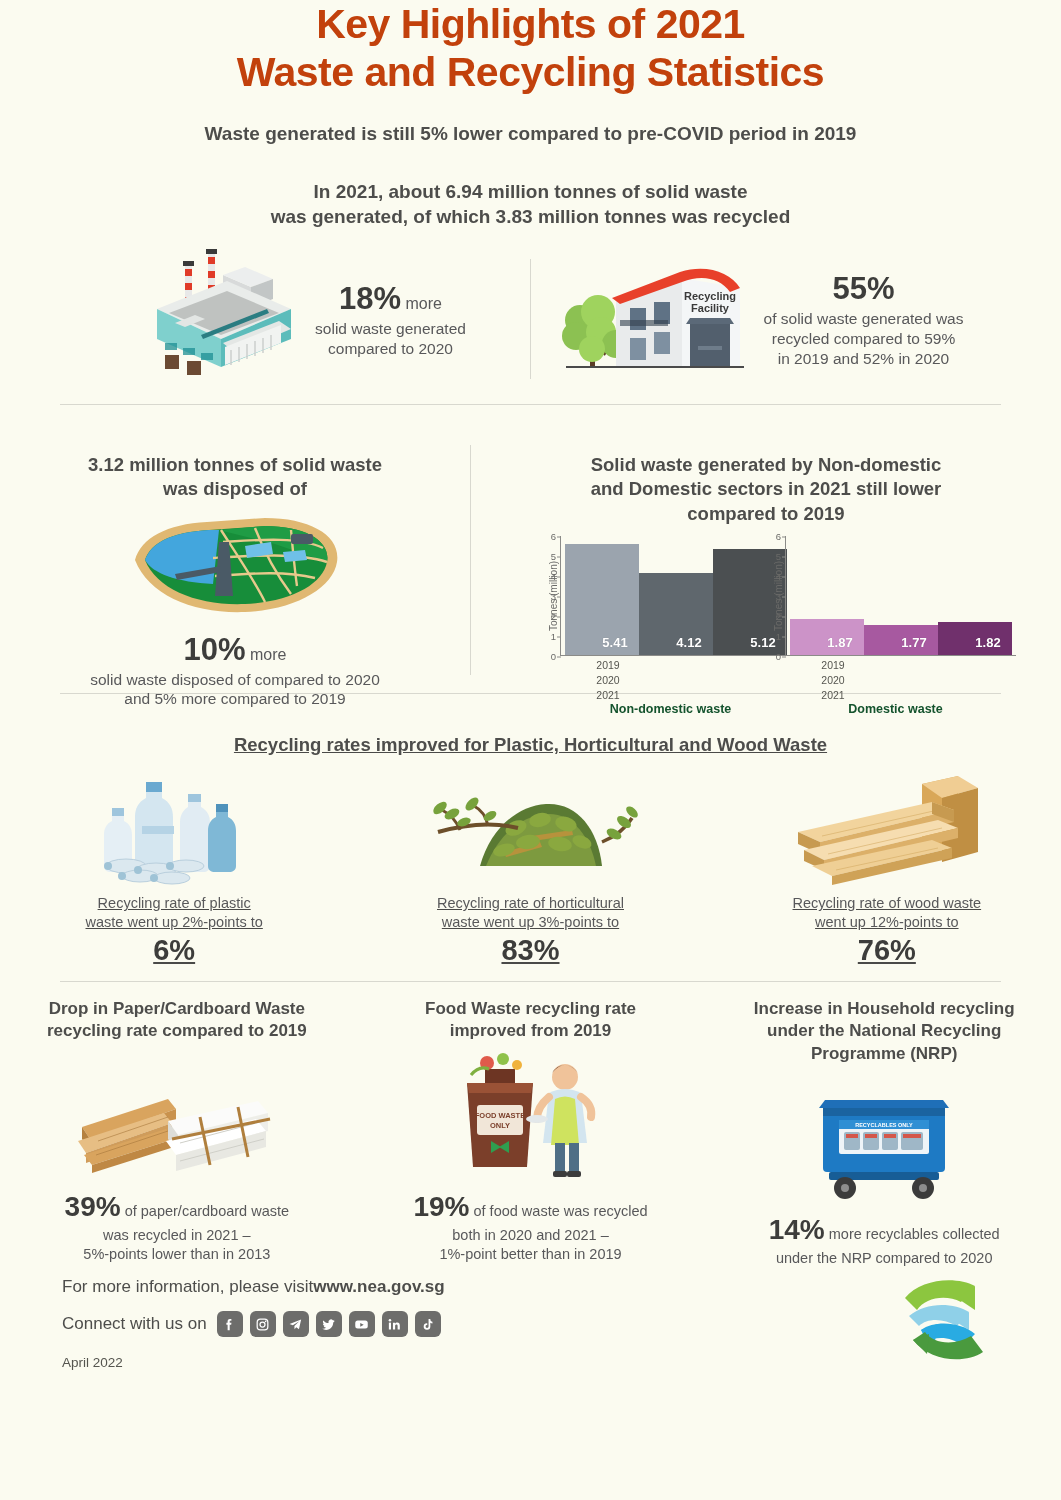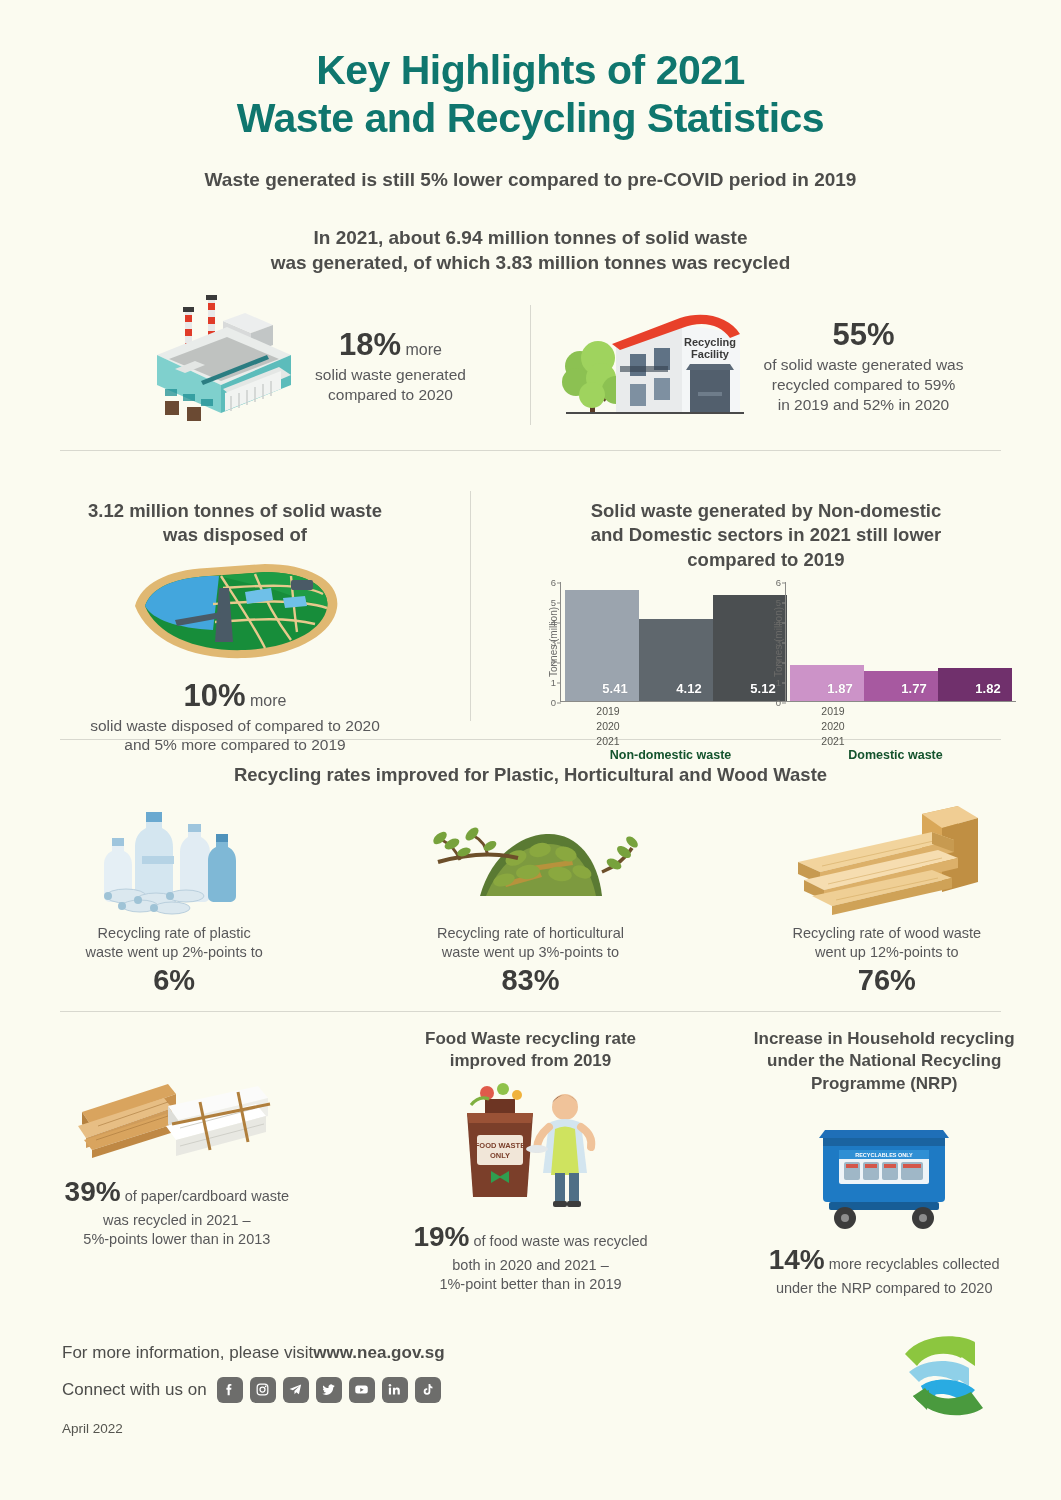--- a/index.html
+++ b/index.html
@@ -9,26 +9,25 @@
     font-family:"Liberation Sans","DejaVu Sans",sans-serif;
     color:#4a4a48;
     position:relative;
     overflow:hidden;
   }
   .page{width:1061px;height:1500px;position:relative;}
 
   
   .title{
     text-align:center;
-    color:#0f766e;
+    color:#c2410c;
     font-size:41px;
     font-weight:bold;
     line-height:1.18;
     letter-spacing:-0.5px;
-    padding-top:46px;
   }
   .title .l2{display:block;}
   .subtitle{
     text-align:center;
     font-size:19px;
     font-weight:bold;
     color:#4d4d4b;
     margin-top:26px;
   }
 
@@ -98,40 +97,40 @@
   }
   .bar .v{
     color:#fff;font-size:13px;font-weight:bold;padding-bottom:5px;
     text-shadow:0 0 1px rgba(0,0,0,.25);
   }
   .xrow{display:flex;justify-content:space-around;padding:0 4px;margin-left:34px;flex-direction:column;}
   .xrow span{width:48px;text-align:center;font-size:10.5px;color:#55554f;padding-top:3px;}
   .chart-cap{text-align:center;font-size:12.5px;font-weight:bold;color:#14532d;margin-top:1px;margin-left:34px;}
 
   
-  .sec3{margin-top:24px;}
+  .sec3{margin-top:40px;text-decoration:underline;}
   .sec3 .h3{
     text-align:center;font-size:18.5px;font-weight:bold;color:#4d4d4b;
   }
   .three{display:flex;margin-top:10px;gap:8px;}
   .three .cell{flex:1;display:flex;flex-direction:column;align-items:center;}
   .art{height:120px;display:flex;align-items:flex-end;justify-content:center;}
   .cap{text-align:center;font-size:14.5px;line-height:1.3;color:#58585a;margin-top:8px;}
   .pct{font-size:29px;font-weight:bold;color:#3d3d3b;margin-top:2px;}
 
   
   .sec4{display:flex;margin-top:16px;}
   .sec4 .cell{flex:1;display:flex;flex-direction:column;align-items:center;padding:0 14px;box-sizing:border-box;}
   .h4{text-align:center;font-size:17px;font-weight:bold;color:#4d4d4b;line-height:1.33;}
   .art4{height:130px;display:flex;align-items:flex-end;justify-content:center;margin-top:6px;}
   .cap4{text-align:center;font-size:14.5px;line-height:1.32;color:#58585a;margin-top:10px;}
   .big4{font-size:28px;font-weight:bold;color:#3d3d3b;}
 
   
-  .footer{display:flex;align-items:flex-end;margin-top:26px;padding:0 62px;}
+  .footer{display:flex;align-items:center;padding:0 62px;}
   .foot-left{flex:1;}
   .foot-line{font-size:17px;color:#4d4d4b;margin-bottom:14px;display:flex;align-items:center;}
   .foot-line b{font-weight:bold;}
   .socials{display:flex;gap:7px;margin-left:10px;}
   .sicon{
     width:26px;height:26px;border-radius:6px;background:#6d6d6b;
     display:flex;align-items:center;justify-content:center;
     color:#fff;font-size:14px;font-weight:bold;
   }
   .date{font-size:13.5px;color:#55554f;margin-top:18px;}
@@ -497,20 +496,24 @@
       </div>
 
     </div>
   </div>
 
   <div class="divider" style="margin-top:14px;"></div>
 
   <div class="sec4">
 
     <div class="cell">
+      <div class="h4">
+        <div>Drop in Paper/Cardboard Waste</div>
+        <div>recycling rate compared to 2019</div>
+      </div>
       <div class="art4">
         <svg width="210" height="110" viewBox="0 0 210 110">
 
           <path d="M10 58 L96 30 L104 40 L18 70 Z" fill="#d9a45e"></path>
           <path d="M10 58 L18 70 L18 82 L10 70 Z" fill="#b5813f"></path>
           <path d="M18 70 L104 40 L104 52 L18 82 Z" fill="#c9924d"></path>
           <path d="M6 72 L92 44 L100 54 L14 84 Z" fill="#e7be84"></path>
           <path d="M14 84 L100 54 L100 64 L14 94 Z" fill="#cf9c5b"></path>
           <path d="M12 86 L94 60 L102 70 L20 96 Z" fill="#d9a45e"></path>
           <path d="M20 96 L102 70 L102 78 L20 104 Z" fill="#bf8844"></path>

